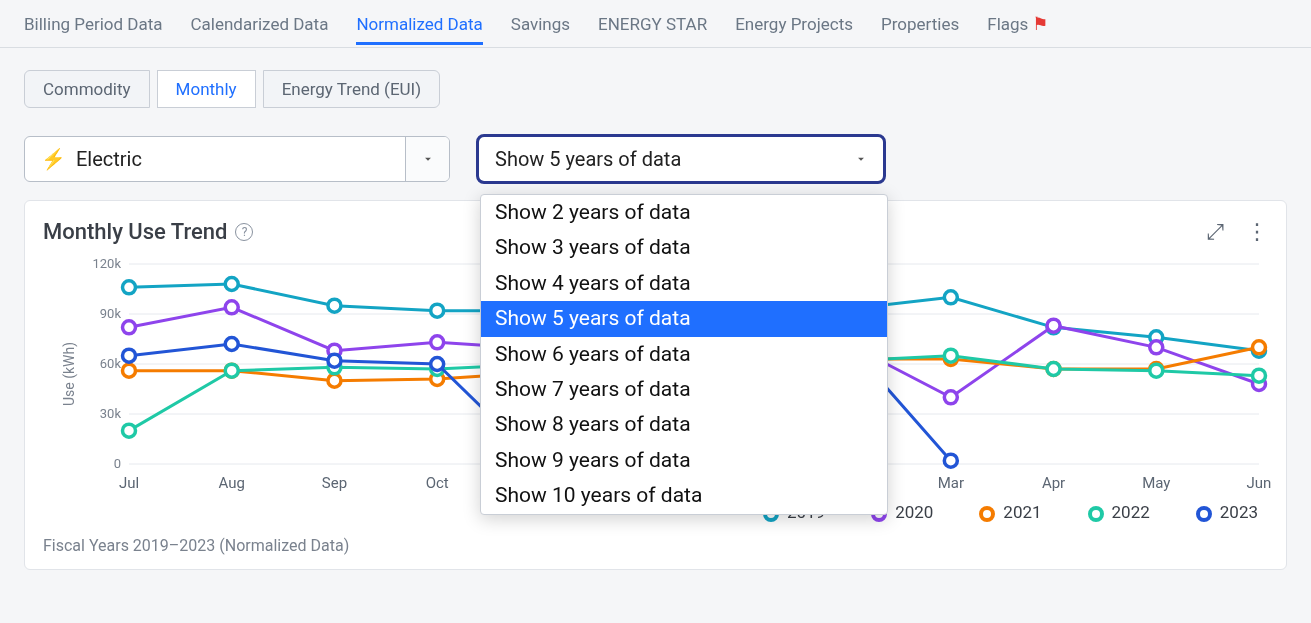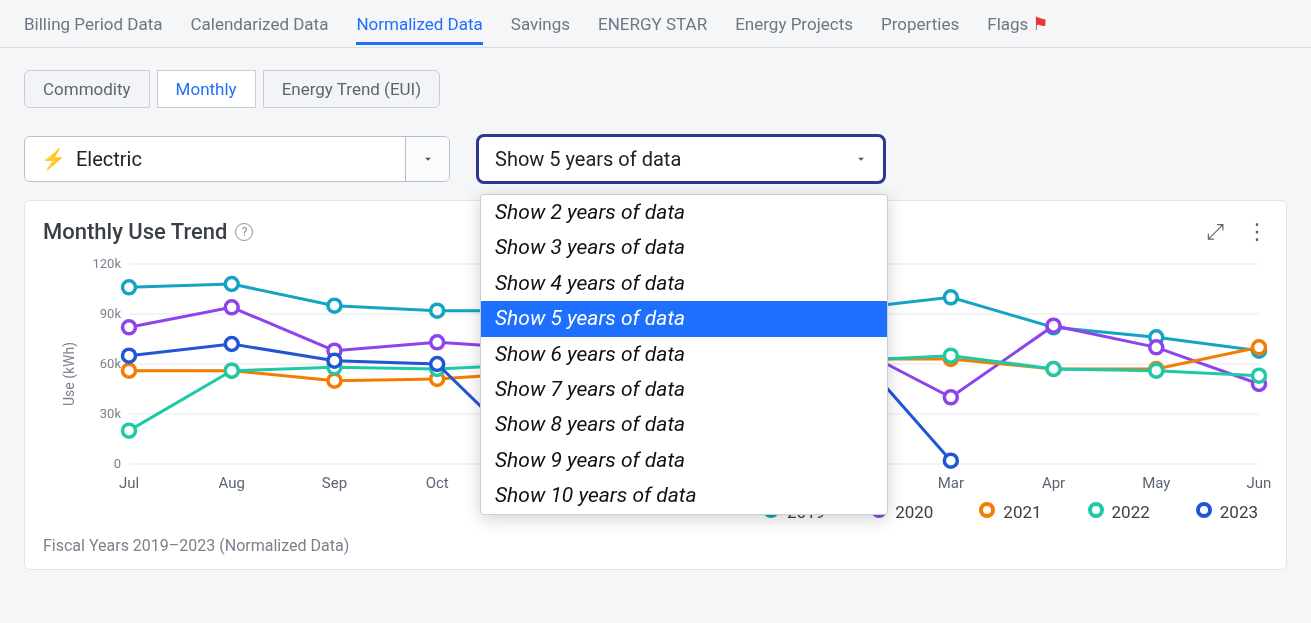--- a/index.html
+++ b/index.html
@@ -121,21 +121,20 @@
     box-shadow: 0 4px 18px rgba(0,0,0,0.18);
     overflow: hidden;
     z-index: 50;
   }
   .dropdown-item {
     padding: 3px 14px;
     font-size: 21px;
     color: #111;
     cursor: pointer;
     line-height: 1.4;
-    font-style: italic;
   }
   .dropdown-item.selected {
     background: #1f6fff;
     color: #fff;
   }
   
   .card {
     margin: 18px 24px 0 24px;
     background: #fff;
     border: 1px solid #e1e4e9;
@@ -193,21 +192,21 @@
   }
   .legend {
     display: flex;
     gap: 30px;
     justify-content: flex-end;
     margin-top: 8px;
     padding-right: 10px;
   }
   .legend-item {
     display: flex;
-    align-items: flex-start;
+    align-items: flex-end;
     gap: 8px;
     font-size: 17px;
     color: #3a3f47;
     padding-left: 16px;
   }
   .legend-marker {
     width: 16px; height: 16px;
     border-radius: 50%;
     background: #fff;
     border: 4px solid;

